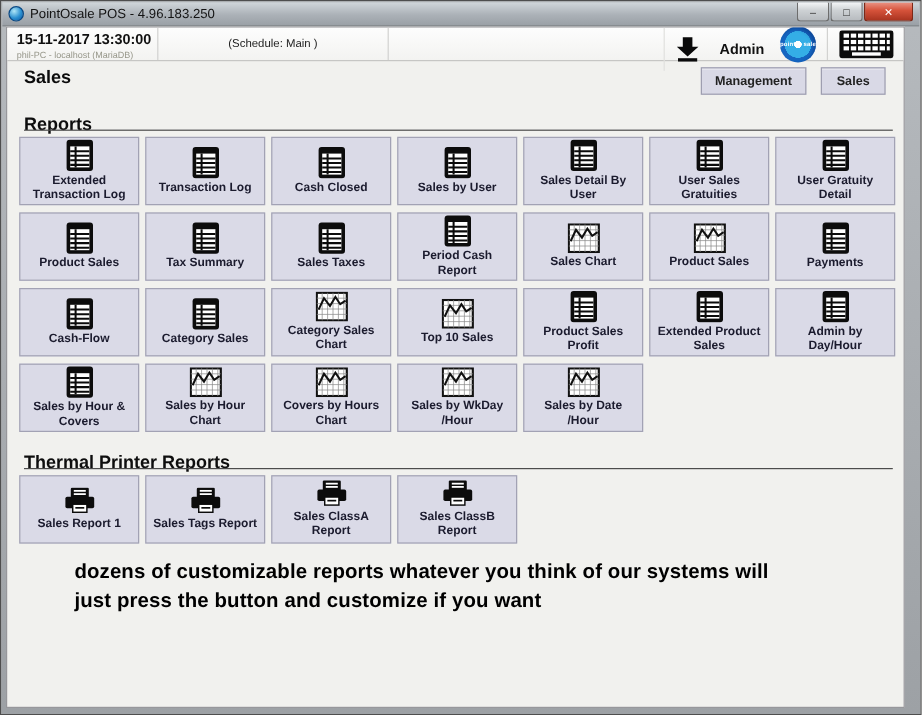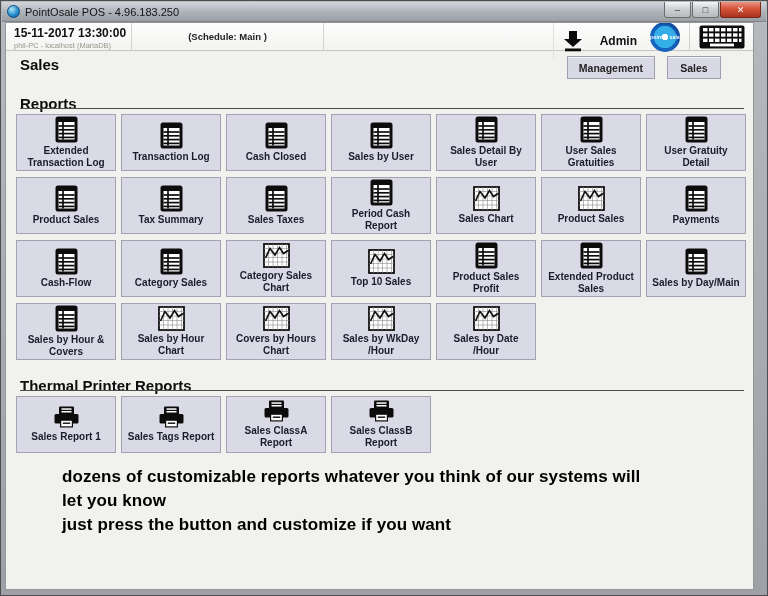--- a/index.html
+++ b/index.html
@@ -44,38 +44,38 @@
   
   .headerbar {
     position:absolute; top:0; left:0; right:0; height:28px;
     background:linear-gradient(180deg,#fdfdfd,#f3f3f1);
     border-bottom:1px solid #c6c6c4; display:flex; align-items:stretch;
   }
   .hcell-datetime { width:126px; padding:3px 0 0 8px; border-right:1px solid #d2d2d0; }
   .dt-main { font-size:12px; font-weight:bold; color:#101010; white-space:nowrap; }
   .dt-host { font-size:7.5px; color:#97978a; margin-top:1px; white-space:nowrap; }
   .hcell-schedule { width:192px; border-right:1px solid #d2d2d0;
-    display:flex; align-items:center; justify-content:center; font-size:9.5px; color:#222;font-weight:bold; }
+    display:flex; align-items:center; justify-content:center; font-size:9.5px; color:#222; }
   .hcell-spacer { flex:1; }
   .hcell-admin { display:flex; align-items:center; gap:16px; padding:18px 8px;
     border-left:1px solid #e0e0de; }
   .admin-label { font-size:12px; font-weight:bold; color:#111; }
   .hcell-logo { display:flex; align-items:center; padding:0 8px 0 4px; }
   .brand-logo { position:relative; width:32px; height:30px; }
   .logo-circle { position:absolute; left:1px; top:0; width:30px; height:30px; border-radius:50%;
     background:radial-gradient(circle at 50% 50%, #ffffff 0 14%, #34aee6 15% 52%, #1565c0 53% 100%);
     box-shadow:inset -2px 2px 3px rgba(6,40,110,.45); }
   .logo-text { position:absolute; inset:0; display:flex; align-items:center; justify-content:center;
     font-size:5px; font-weight:bold; color:#fff; letter-spacing:.2px; white-space:nowrap; }
   .hcell-keyboard { width:64px; border-left:1px solid #d2d2d0;
     display:flex; align-items:center; justify-content:center; }
 
   
   .page-title { position:absolute; left:14px; top:33px; font-size:15px; font-weight:bold; color:#0c0c0c; }
-  .nav-group { position:absolute; top:33px; right:32px; display:flex; gap:12px; }
+  .nav-group { position:absolute; top:33px; right:15px; display:flex; gap:12px; }
   .nav-btn {
     height:23px; min-width:54px; padding:0 11px;
     display:flex; align-items:center; justify-content:center;
     background:#d9d9e6; border:1px solid #9e9eb0;
     font-size:10.5px; font-weight:bold; color:#222;
     box-shadow:0 1px 0 rgba(255,255,255,.6) inset;
   }
 
   
   .section-label { position:absolute; left:14px; font-size:15px; font-weight:bold; color:#0e0e0e; }
@@ -527,21 +527,21 @@
               <rect x="3.5" y="6" width="16" height="17.5" fill="#fff"></rect>
               <g stroke="#0c0c0c" stroke-width="1.7">
                 <line x1="3.5" y1="10" x2="19.5" y2="10"></line>
                 <line x1="3.5" y1="13.8" x2="19.5" y2="13.8"></line>
                 <line x1="3.5" y1="17.6" x2="19.5" y2="17.6"></line>
                 <line x1="3.5" y1="21.4" x2="19.5" y2="21.4"></line>
                 <line x1="8" y1="6" x2="8" y2="23.5"></line>
               </g>
             </svg>
           </span>
-          <span class="btn-label">Sales by Day/Main</span>
+          <span class="btn-label">Admin by Day/Hour</span>
         </div>
         <div class="report-btn">
           <span class="btn-icon">
             <svg width="23" height="27" viewBox="0 0 23 27">
               <rect x="0.5" y="0.5" width="22" height="26" rx="2.5" fill="#0c0c0c"></rect>
               <rect x="3.5" y="6" width="16" height="17.5" fill="#fff"></rect>
               <g stroke="#0c0c0c" stroke-width="1.7">
                 <line x1="3.5" y1="10" x2="19.5" y2="10"></line>
                 <line x1="3.5" y1="13.8" x2="19.5" y2="13.8"></line>
                 <line x1="3.5" y1="17.6" x2="19.5" y2="17.6"></line>
@@ -690,18 +690,17 @@
               <rect x="9.2" y="14.8" width="10.6" height="5.5" fill="#fff"></rect>
               <rect x="10.8" y="16.5" width="7.4" height="1.4" fill="#0c0c0c"></rect>
             </svg>
           </span>
           <span class="btn-label">Sales ClassB Report</span>
         </div>
       </div>
 
     <div class="caption">
       <div>dozens of customizable reports whatever you think of our systems will</div>
-      <div>let you know</div>
       <div>just press the button and customize if you want</div>
     </div>
 
   </div>
 </div>
 
 </body></html>

